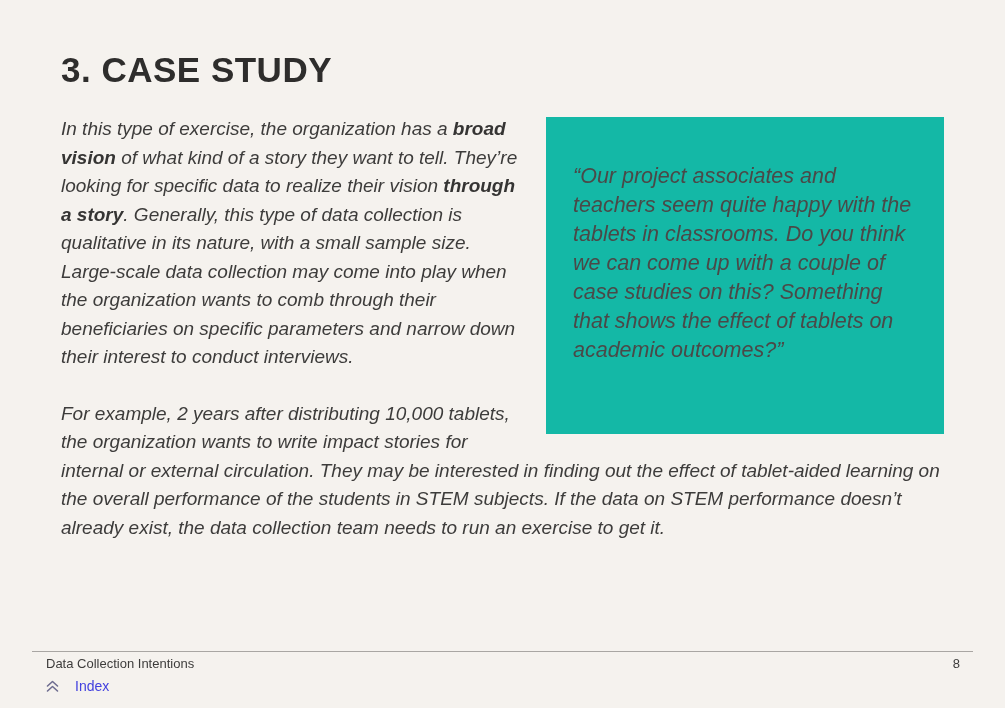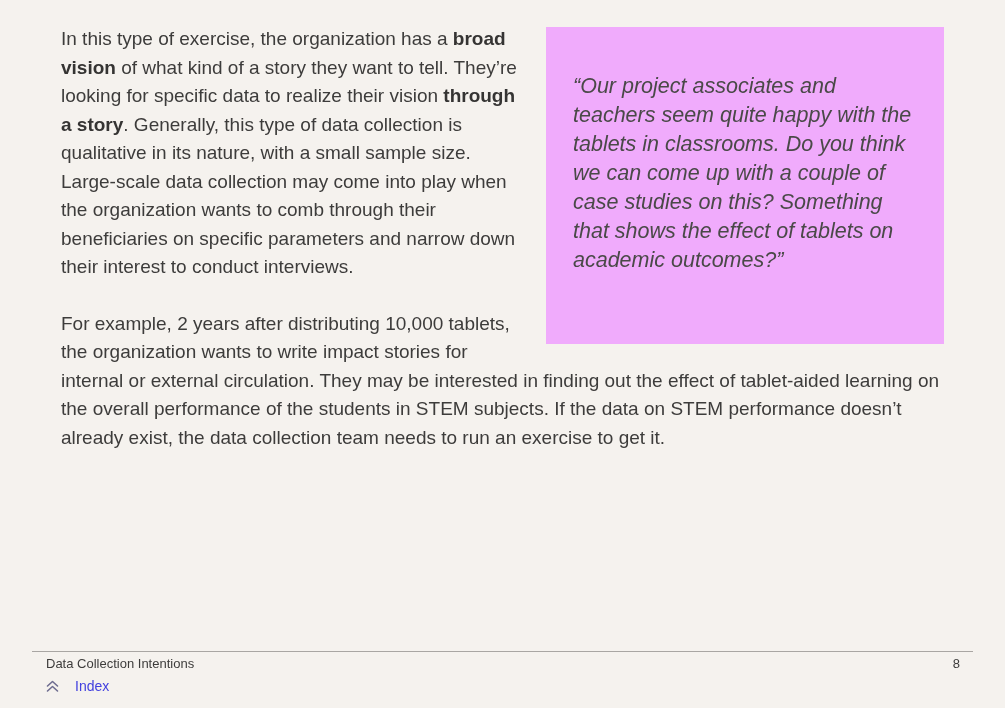--- a/index.html
+++ b/index.html
@@ -25,34 +25,35 @@
     color:#2e2d2c;
     font-family:"Liberation Sans", sans-serif;
   }
   .text-flow { margin-top:25px; }
   .quote-box {
     float:right;
     width:398px; height:317px;
     box-sizing:border-box;
     margin:2px 0 8px 22px;
     padding:45px 28px 0 27px;
-    background:#f0abfc;
+    background:#14b8a6;
   }
   .quote {
     margin:0;
     font-style:italic;
     font-size:21.5px;
     line-height:29px;
     color:#4a4948;
   }
   .body-p {
     margin:6px 0 28px 0;
     font-size:19px;
     line-height:28.5px;
     color:#3d3c3b;
+    font-style:italic;
   }
   .body-p b { color:#353433; }
   .footer {
     position:absolute;
     left:32px; right:32px; bottom:14px;
   }
   .footer-row {
     display:flex;
     justify-content:space-between;
     align-items:baseline;
@@ -77,20 +78,21 @@
     color:#4341df;
     cursor:pointer;
   }
   .chevrons-up { display:inline-block; }
 </style>
 </head>
 <body>
 
 <div class="page">
   <main class="content">
+    <h1 class="title">3. CASE STUDY</h1>
     <div class="text-flow">
       <aside class="quote-box">
         <p class="quote">“Our project associates and teachers seem quite happy with the tablets in classrooms. Do you think we can come up with a couple of case studies on this? Something that shows the effect of tablets on academic outcomes?”</p>
       </aside>
       <p class="body-p">In this type of exercise, the organization has a <b>broad vision</b> of what kind of a story they want to tell. They’re looking for specific data to realize their vision <b>through a story</b>. Generally, this type of data collection is qualitative in its nature, with a small sample size. Large-scale data collection may come into play when the organization wants to comb through their beneficiaries on specific parameters and narrow down their interest to conduct interviews.</p>
       <p class="body-p">For example, 2 years after distributing 10,000 tablets, the organization wants to write impact stories for internal or external circulation. They may be interested in finding out the effect of tablet-aided learning on the overall performance of the students in STEM subjects. If the data on STEM performance doesn’t already exist, the data collection team needs to run an exercise to get it.</p>
     </div>
   </main>
 
   <footer class="footer">

